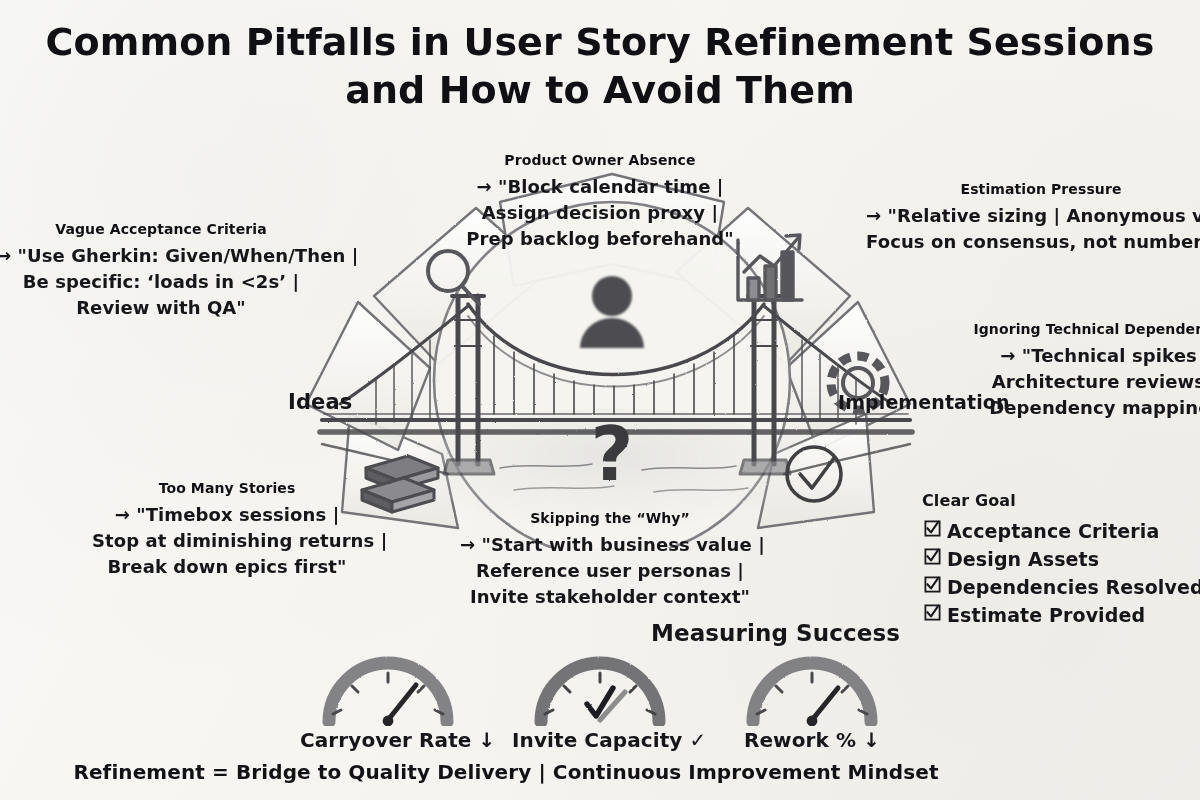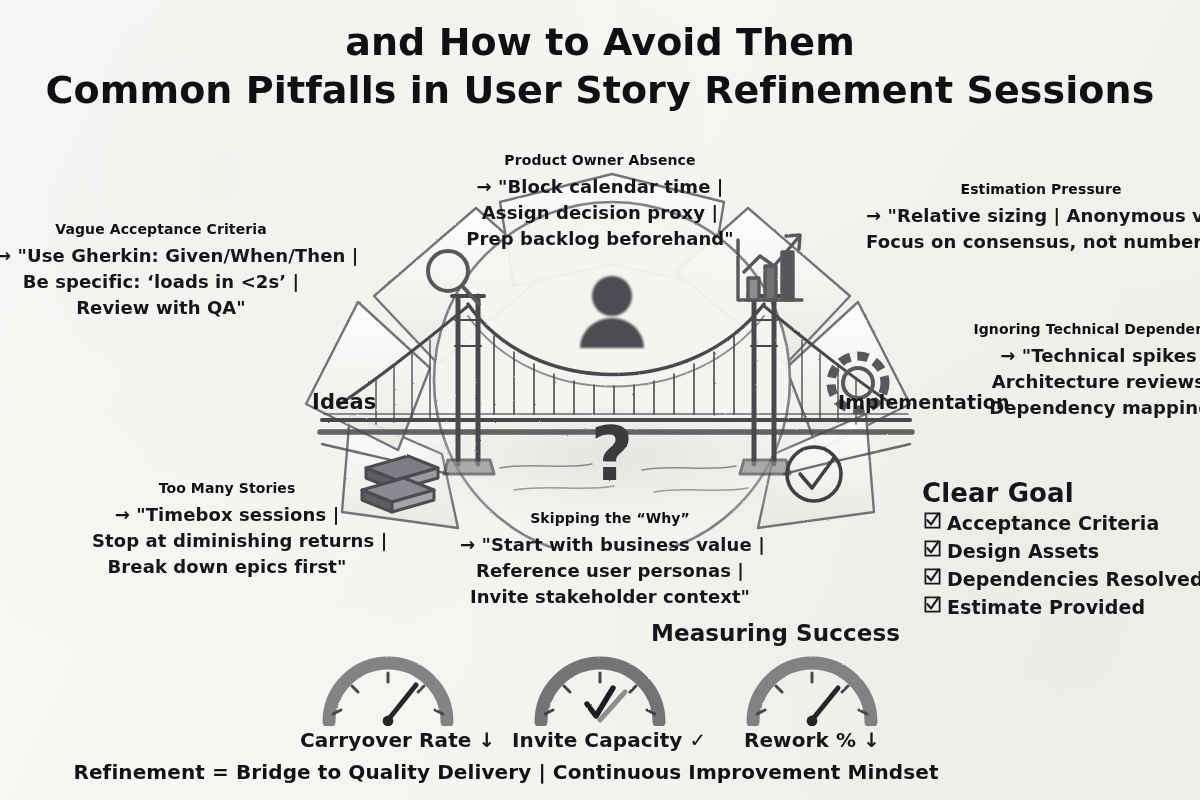--- a/index.html
+++ b/index.html
@@ -75,38 +75,38 @@
     position: absolute;
     left: 262px; top: 168px;
     width: 700px; height: 380px;
   }
   #center-stage svg { display: block; }
 
   
   #label-ideas {
     position: absolute;
     left: 288px; top: 390px;
-    font-size: 21px; font-weight: 700; margin-left: 24px;
+    font-size: 21px; font-weight: 700;
   }
   #label-implementation {
     position: absolute;
     left: 838px; top: 391px;
     font-size: 19px; font-weight: 700;
   }
 
   
   #checklist {
     position: absolute;
     left: 900px; top: 480px;
     width: 250px;
   }
   #checklist .cl-title {
-    font-size: 26px;
-    font-weight: 700;
-    margin: 0 0 4px 22px;
+    font-size: 16px;
+    font-weight: 700;
+    margin: 8px 0 4px 22px;
     line-height: 26px;
   }
   #checklist .cl-row {
     display: flex;
     gap: 6px;
     line-height: 27px;
     margin-bottom: 1px;
     padding-left: 24px;
   }
   #checklist .cl-label {
@@ -154,22 +154,22 @@
   }
 </style>
 </head>
 <body>
 
 <div id="canvas">
 
   <div id="paper-grain"></div>
 
   <div id="title-block">
+    <div class="tline hand">Common Pitfalls in User Story Refinement Sessions</div>
     <div class="tline hand">and How to Avoid Them</div>
-    <div class="tline hand">Common Pitfalls in User Story Refinement Sessions</div>
   </div>
 
   <div id="center-stage">
     <svg width="700" height="380" viewBox="0 0 700 380" xmlns="http://www.w3.org/2000/svg">
       <defs>
         <filter id="pencil" x="-22%" y="-22%" width="144%" height="144%">
           <feTurbulence type="fractalNoise" baseFrequency="0.9" numOctaves="3" seed="7" result="n"></feTurbulence>
           <feDisplacementMap in="SourceGraphic" in2="n" scale="1.6" xChannelSelector="R" yChannelSelector="G"></feDisplacementMap>
         </filter>
         <filter id="softsmudge" x="-30%" y="-30%" width="160%" height="160%">

